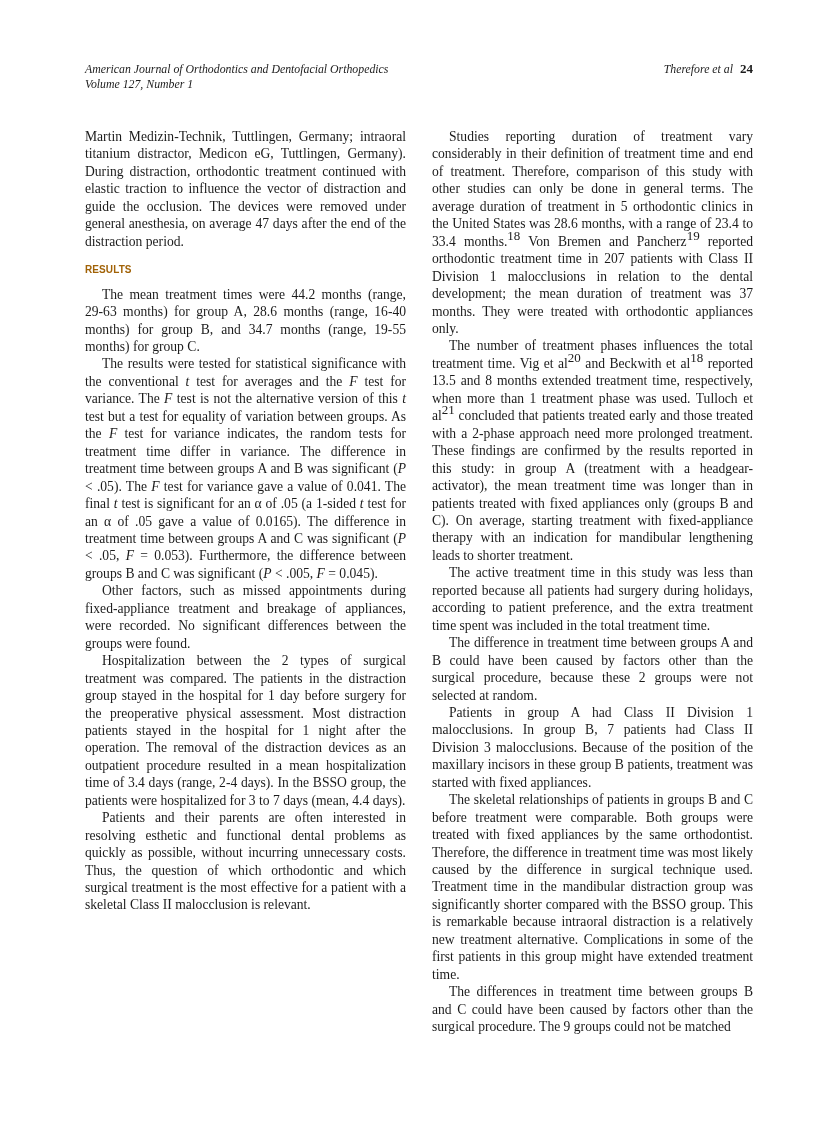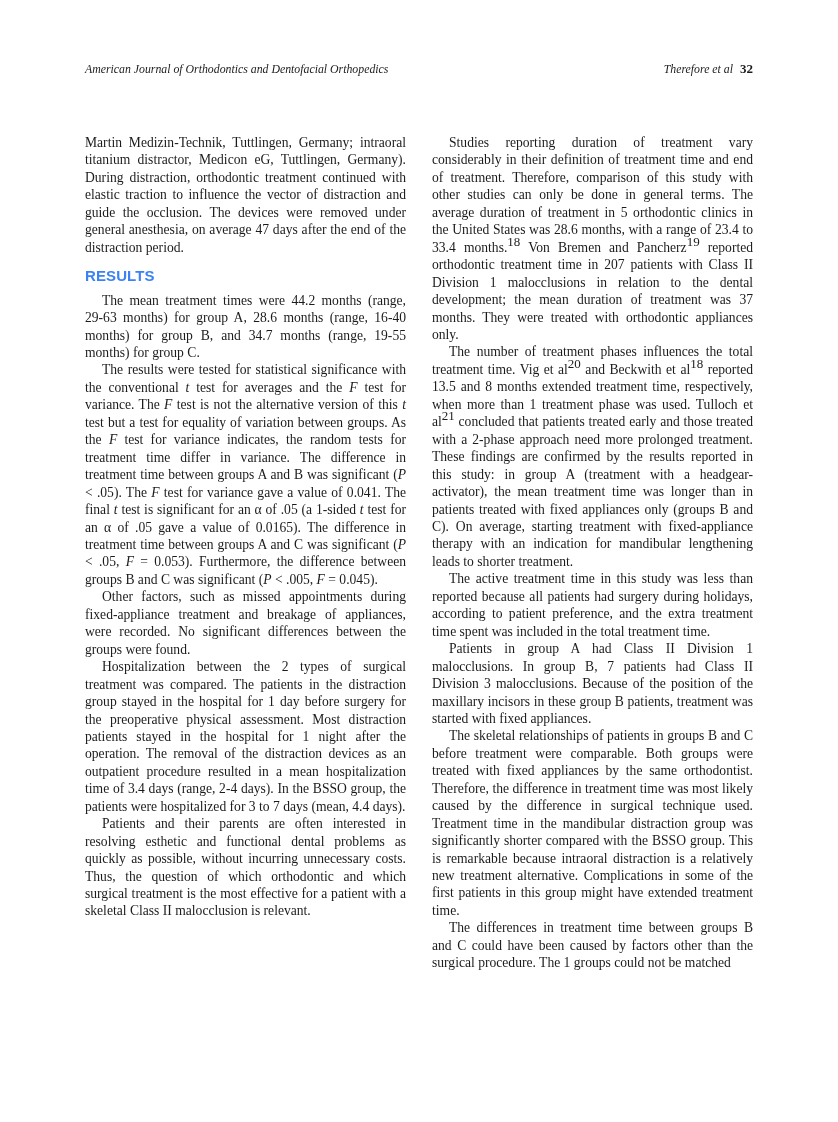--- a/index.html
+++ b/index.html
@@ -26,75 +26,77 @@
   .running-head .rh-left { font-style: italic; }
   .running-head .rh-right { font-style: italic; white-space: nowrap; }
   .running-head .page-num {
     font-style: normal;
     font-weight: bold;
     font-size: 13px;
     margin-left: 7px;
   }
   .columns {
     position: absolute;
-    top: 134px; left: 85px; width: 668px;
+    top: 128px; left: 85px; width: 668px;
     display: flex;
     gap: 26px;
   }
   .col {
     width: 321px;
     text-align: justify;
     font-size: 13.6px;
     line-height: 17.45px;
   }
   .col p { margin: 0; }
   .col p.indent { text-indent: 17px; }
   .section-heading {
     font-family: "Liberation Sans", sans-serif;
-    font-size: 15px;
+    font-size: 10px;
     font-weight: 700;
     text-align: left;
     margin: 11px 0 7px 0;
     letter-spacing: 0.1px;
-    color: #3b82f6;
+    color: #a16207;
   }
   .col sup {
     font-size: 13px;
     line-height: 0;
     vertical-align: super;
   }
   .col i { font-style: italic; }
 </style>
 </head>
 <body>
 
 <div class="page">
 
   <header class="running-head">
     <div class="rh-left">
       <div>American Journal of Orthodontics and Dentofacial Orthopedics</div>
+      <div>Volume 127, Number 1</div>
     </div>
     <div class="rh-right">
-      <span>Therefore et al</span><span class="page-num">32</span>
+      <span>Therefore et al</span><span class="page-num">24</span>
     </div>
   </header>
 
   <main class="columns">
     <section class="col" id="col-left">
         <p class="">Martin Medizin-Technik, Tuttlingen, Germany; intraoral titanium distractor, Medicon eG, Tuttlingen, Germany). During distraction, orthodontic treatment continued with elastic traction to influence the vector of distraction and guide the occlusion. The devices were removed under general anesthesia, on average 47 days after the end of the distraction period.</p>
         <h2 class="section-heading">RESULTS</h2>
         <p class="indent">The mean treatment times were 44.2 months (range, 29-63 months) for group A, 28.6 months (range, 16-40 months) for group B, and 34.7 months (range, 19-55 months) for group C.</p>
         <p class="indent">The results were tested for statistical significance with the conventional <i>t</i> test for averages and the <i>F</i> test for variance. The <i>F</i> test is not the alternative version of this <i>t</i> test but a test for equality of variation between groups. As the <i>F</i> test for variance indicates, the random tests for treatment time differ in variance. The difference in treatment time between groups A and B was significant (<i>P</i> &lt; .05). The <i>F</i> test for variance gave a value of 0.041. The final <i>t</i> test is significant for an α of .05 (a 1-sided <i>t</i> test for an α of .05 gave a value of 0.0165). The difference in treatment time between groups A and C was significant (<i>P</i> &lt; .05, <i>F</i> = 0.053). Furthermore, the difference between groups B and C was significant (<i>P</i> &lt; .005, <i>F</i> = 0.045).</p>
         <p class="indent">Other factors, such as missed appointments during fixed-appliance treatment and breakage of appliances, were recorded. No significant differences between the groups were found.</p>
         <p class="indent">Hospitalization between the 2 types of surgical treatment was compared. The patients in the distraction group stayed in the hospital for 1 day before surgery for the preoperative physical assessment. Most distraction patients stayed in the hospital for 1 night after the operation. The removal of the distraction devices as an outpatient procedure resulted in a mean hospitalization time of 3.4 days (range, 2-4 days). In the BSSO group, the patients were hospitalized for 3 to 7 days (mean, 4.4 days).</p>
         <p class="indent">Patients and their parents are often interested in resolving esthetic and functional dental problems as quickly as possible, without incurring unnecessary costs. Thus, the question of which orthodontic and which surgical treatment is the most effective for a patient with a skeletal Class II malocclusion is relevant.</p>
       </section>
     <section class="col" id="col-right">
         <p class="indent">Studies reporting duration of treatment vary considerably in their definition of treatment time and end of treatment. Therefore, comparison of this study with other studies can only be done in general terms. The average duration of treatment in 5 orthodontic clinics in the United States was 28.6 months, with a range of 23.4 to 33.4 months.<sup>18</sup> Von Bremen and Pancherz<sup>19</sup> reported orthodontic treatment time in 207 patients with Class II Division 1 malocclusions in relation to the dental development; the mean duration of treatment was 37 months. They were treated with orthodontic appliances only.</p>
         <p class="indent">The number of treatment phases influences the total treatment time. Vig et al<sup>20</sup> and Beckwith et al<sup>18</sup> reported 13.5 and 8 months extended treatment time, respectively, when more than 1 treatment phase was used. Tulloch et al<sup>21</sup> concluded that patients treated early and those treated with a 2-phase approach need more prolonged treatment. These findings are confirmed by the results reported in this study: in group A (treatment with a headgear-activator), the mean treatment time was longer than in patients treated with fixed appliances only (groups B and C). On average, starting treatment with fixed-appliance therapy with an indication for mandibular lengthening leads to shorter treatment.</p>
         <p class="indent">The active treatment time in this study was less than reported because all patients had surgery during holidays, according to patient preference, and the extra treatment time spent was included in the total treatment time.</p>
+        <p class="indent">The difference in treatment time between groups A and B could have been caused by factors other than the surgical procedure, because these 2 groups were not selected at random.</p>
         <p class="indent">Patients in group A had Class II Division 1 malocclusions. In group B, 7 patients had Class II Division 3 malocclusions. Because of the position of the maxillary incisors in these group B patients, treatment was started with fixed appliances.</p>
         <p class="indent">The skeletal relationships of patients in groups B and C before treatment were comparable. Both groups were treated with fixed appliances by the same orthodontist. Therefore, the difference in treatment time was most likely caused by the difference in surgical technique used. Treatment time in the mandibular distraction group was significantly shorter compared with the BSSO group. This is remarkable because intraoral distraction is a relatively new treatment alternative. Complications in some of the first patients in this group might have extended treatment time.</p>
-        <p class="indent">The differences in treatment time between groups B and C could have been caused by factors other than the surgical procedure. The 1 groups could not be matched</p>
+        <p class="indent">The differences in treatment time between groups B and C could have been caused by factors other than the surgical procedure. The 9 groups could not be matched</p>
       </section>
   </main>
 
 </div>
 
 </body></html>

